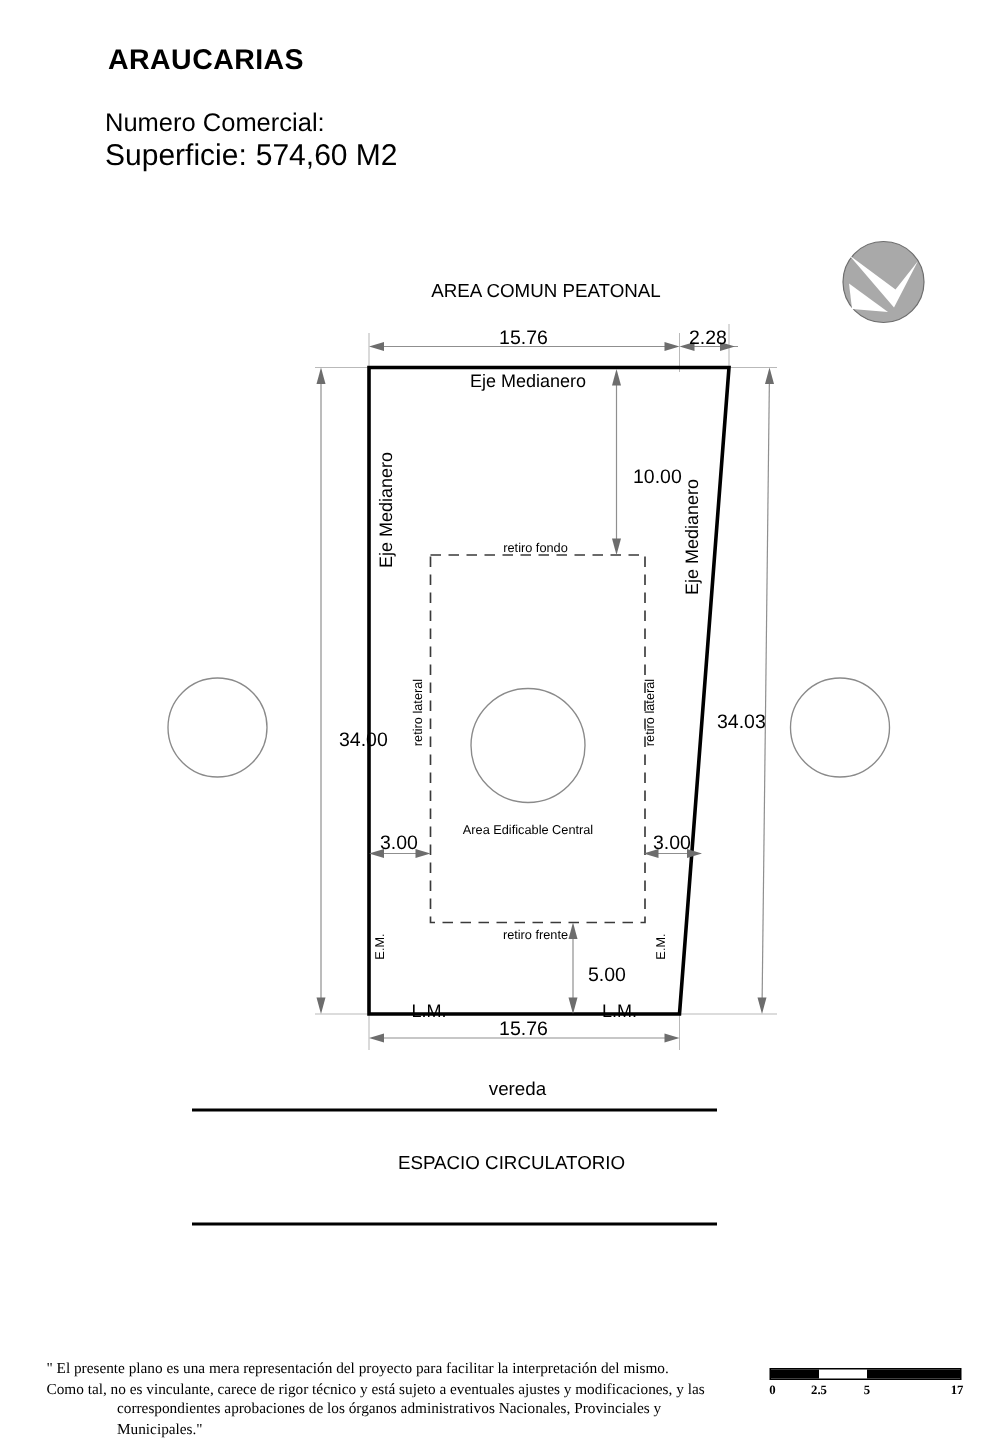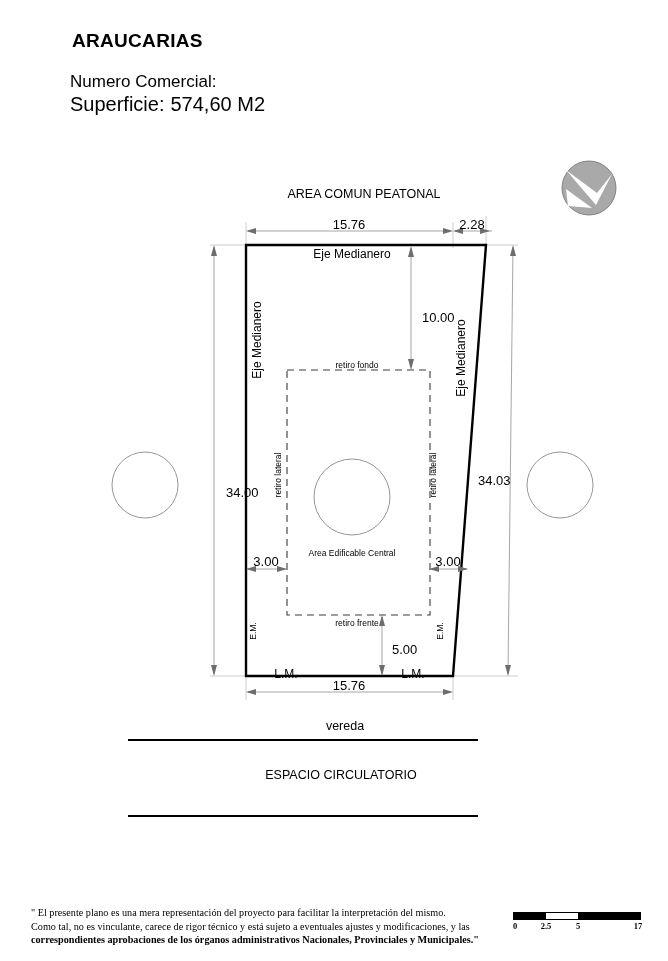--- a/index.html
+++ b/index.html
@@ -117,21 +117,21 @@
   
   #footer-note {
     position: absolute;
     left: 31px;
     top: 906px;
     width: 455px;
     font-family: "Liberation Serif", serif;
     font-size: 10.2px;
     line-height: 13.5px;
   }
-  .note-bold { font-weight: bold; }
+  .note-bold { font-weight: normal; margin-left: 47px; }
 
   #scale-bar-block {
     position: absolute;
     left: 513px;
     top: 912px;
     width: 128px;
   }
   #scale-bar-track {
     position: relative;
     height: 8px;

